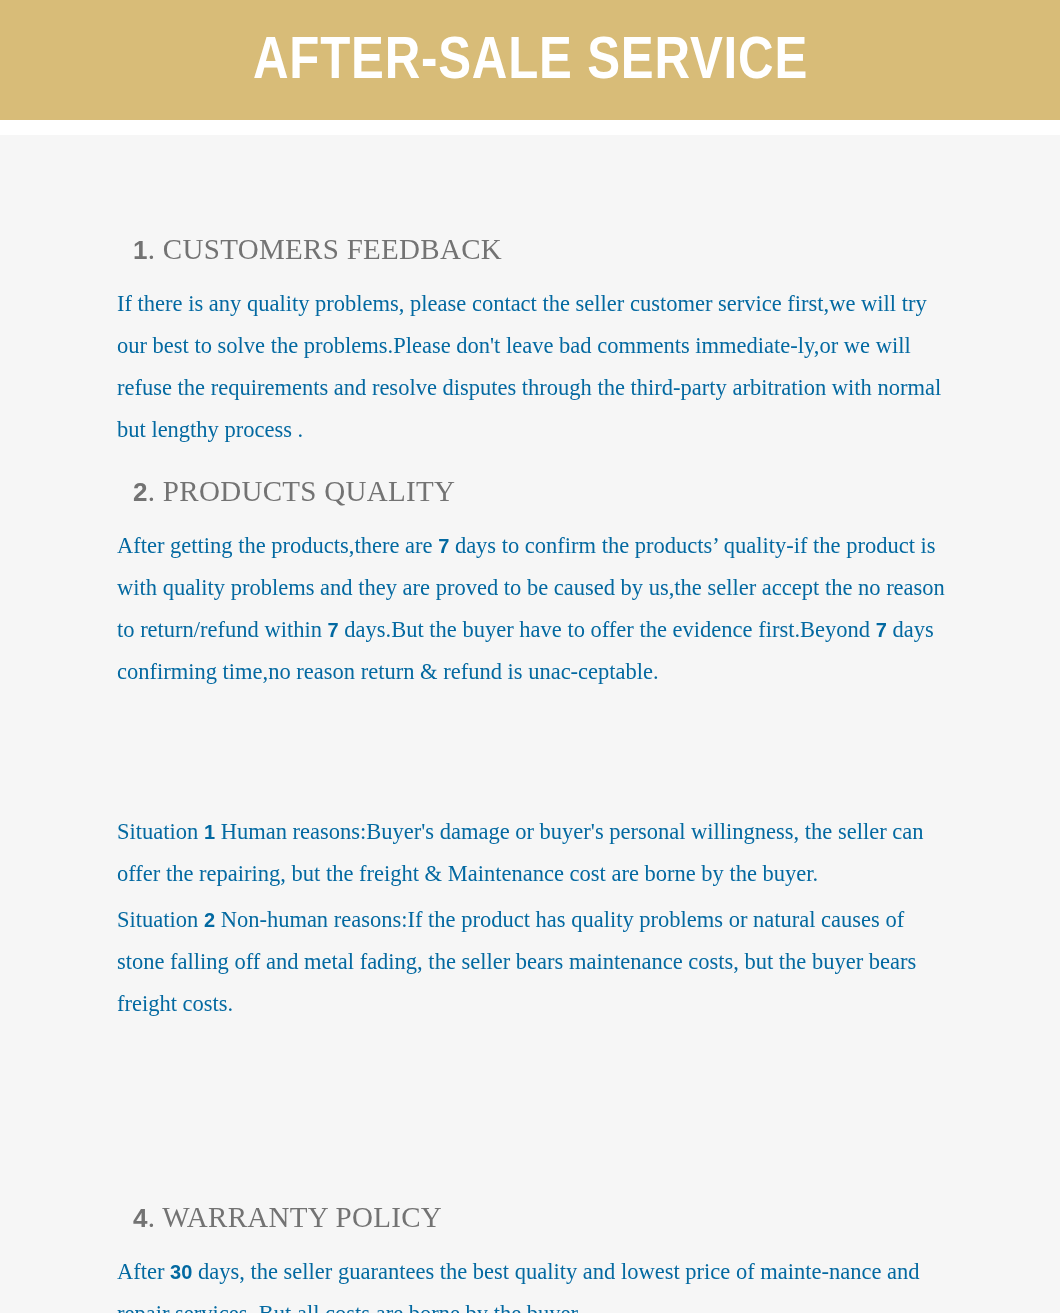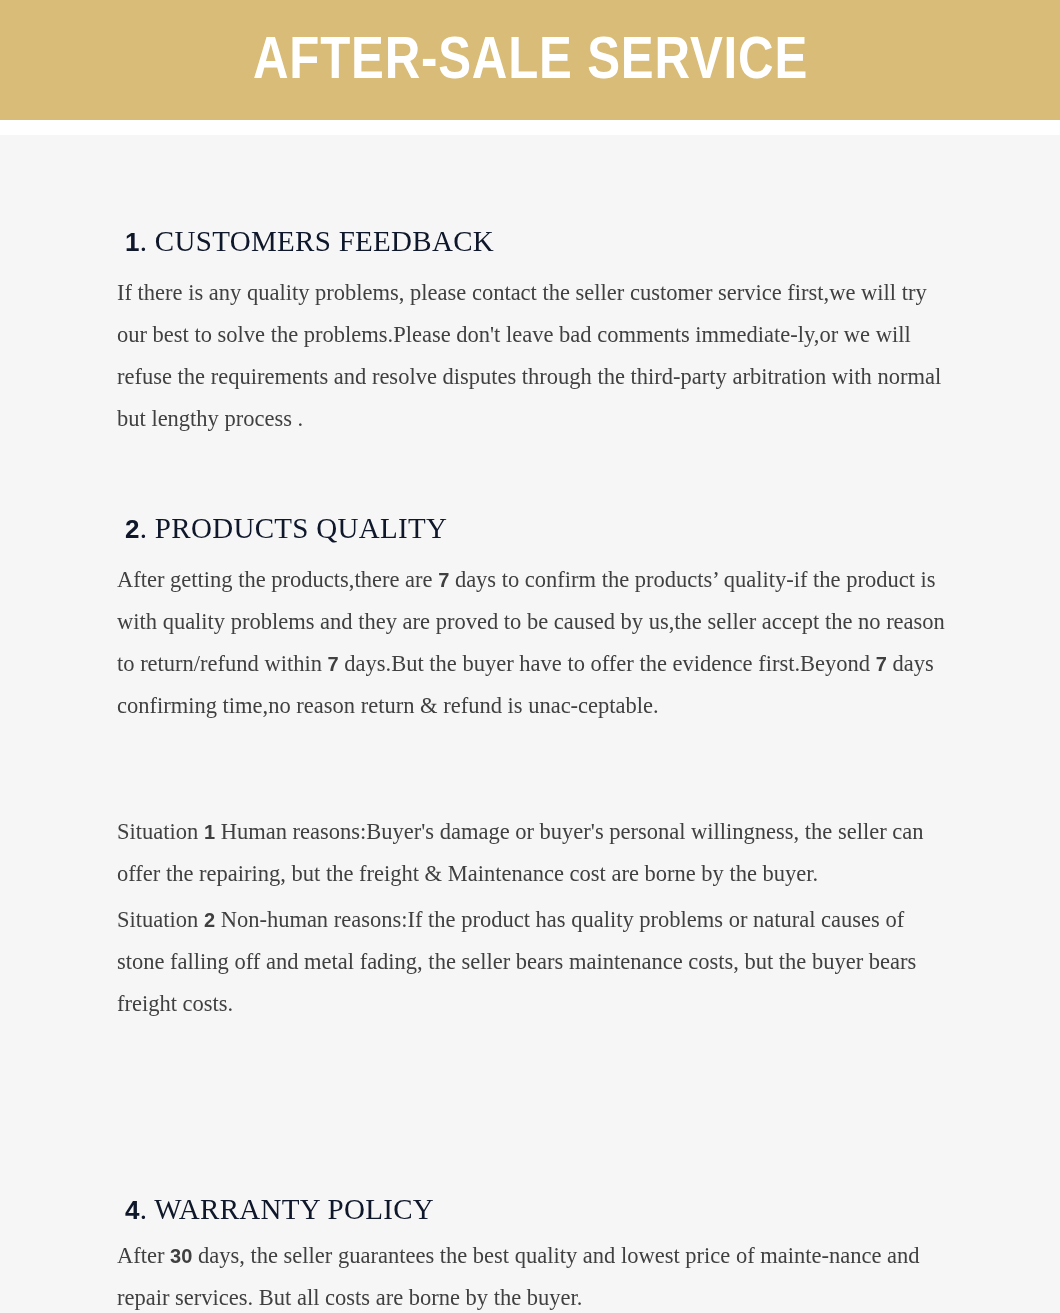--- a/index.html
+++ b/index.html
@@ -16,44 +16,44 @@
   .header h1 {
     margin: 0; color: #fff;
     font-family: "Liberation Sans", "DejaVu Sans", sans-serif;
     font-weight: bold; font-size: 60px; letter-spacing: 1px;
     transform: scaleX(0.82); transform-origin: center;
     position: relative; top: -3px;
   }
   .white-strip { height: 15px; background: #ffffff; }
   .section { position: absolute; left: 117px; width: 830px; }
   .section h2 {
-    margin: 8px; font-weight: normal; font-size: 29px;
-    letter-spacing: 0.3px; color: #0f172a; line-height: 34px;
+    margin: 16px; font-weight: normal; font-size: 29px;
+    letter-spacing: 0.3px; color: #737373; line-height: 34px;
   }
   .section h2 .num { font-weight: bold; font-family: "Liberation Sans", sans-serif; font-size: 26px; }
   .section p {
-    margin: 0; font-size: 22.5px; line-height: 42px; color: #404040;
+    margin: 0; font-size: 22.5px; line-height: 42px; color: #0369a1;
   }
   .section p + p { margin-top: 4px; }
   b.n { font-family: "Liberation Sans", sans-serif; font-weight: bold; font-size: 20px; }
 </style>
 </head>
 <body>
 
 <div class="header">
   <h1>AFTER-SALE SERVICE</h1>
 </div>
 <div class="white-strip"></div>
 
 <div class="section" style="top:216px">
   <h2><span class="num">1</span><span>. CUSTOMERS FEEDBACK</span></h2>
   <p style="margin-top:13px">If there is any quality problems, please contact the seller customer service first,we will try our best to solve the problems.Please don't leave bad comments immediate-ly,or we will refuse the requirements and resolve disputes through the third-party arbitration with normal but lengthy process .</p>
 </div>
 
-<div class="section" style="top:503px">
+<div class="section" style="top:458px">
   <h2><span class="num">2</span><span>.  PRODUCTS QUALITY</span></h2>
   <p style="margin-top:13px"><span>After getting the products,there are </span><b class="n">7</b><span>  days to confirm the products’ quality-if the product is with quality problems and they are proved to be caused by us,the seller accept the no reason to return/refund within </span><b class="n">7</b><span>  days.But the buyer have to offer the evidence first.Beyond </span><b class="n">7</b><span>  days confirming time,no reason return &amp; refund is unac-ceptable.</span></p>
 </div>
 
 <div class="section" style="top:784px">
   <p style="margin-top:27px"><span>Situation </span><b class="n">1</b><span>  Human reasons:Buyer's damage or buyer's personal willingness, the seller can offer the repairing, but the freight &amp; Maintenance cost are borne by the buyer.</span></p>
   <p><span>Situation </span><b class="n">2</b><span>  Non-human reasons:If the product has quality problems or natural causes of stone falling off and metal fading, the seller bears maintenance costs, but the buyer bears freight costs.</span></p>
 </div>
 
 <div class="section" style="top:1184px">

